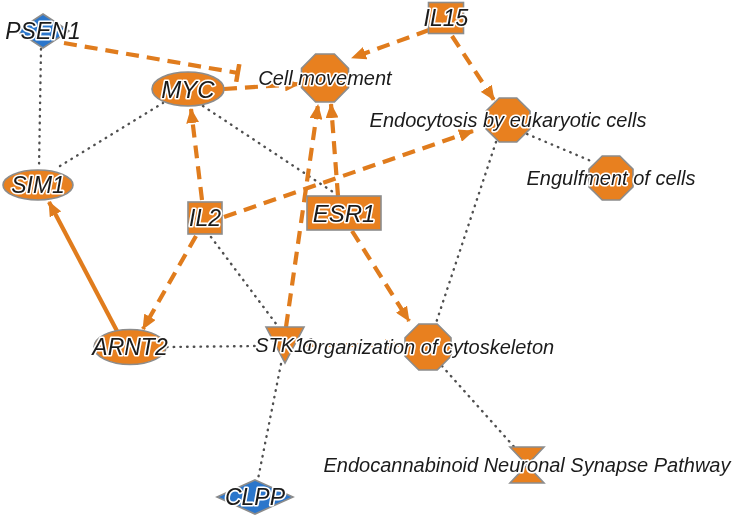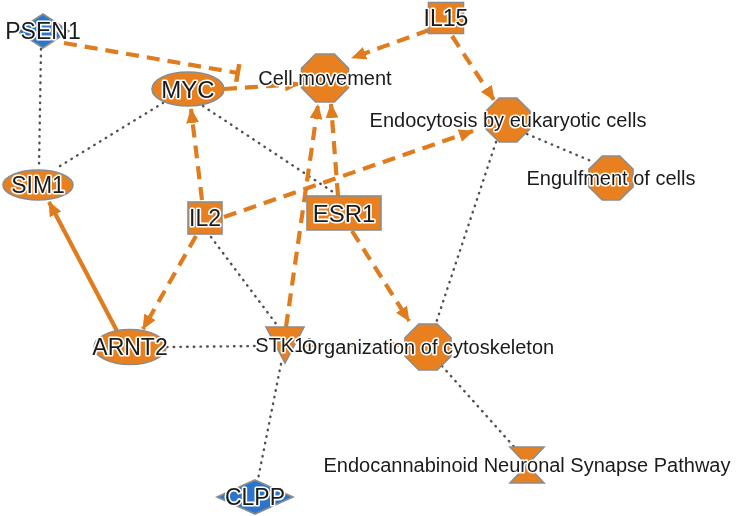--- a/index.html
+++ b/index.html
@@ -1,16 +1,16 @@
 <!DOCTYPE html>
 <html><head>
 <meta charset="utf-8">
 <style>
   html,body{margin:0;padding:0;background:#ffffff;}
-  #stage{position:relative;width:749px;height:516px;background:#ffffff;overflow:hidden;}
+  #stage{position:relative;width:749px;height:516px;background:#ffffff;overflow:hidden;font-style:italic;}
   svg{display:block;}
   text.node-label{
     font-family:"Liberation Sans", sans-serif;
     fill:#1b1b1b;
     stroke:#ffffff;
     stroke-width:3.2px;
     paint-order:stroke;
     stroke-linejoin:round;
     text-anchor:middle;
   }

